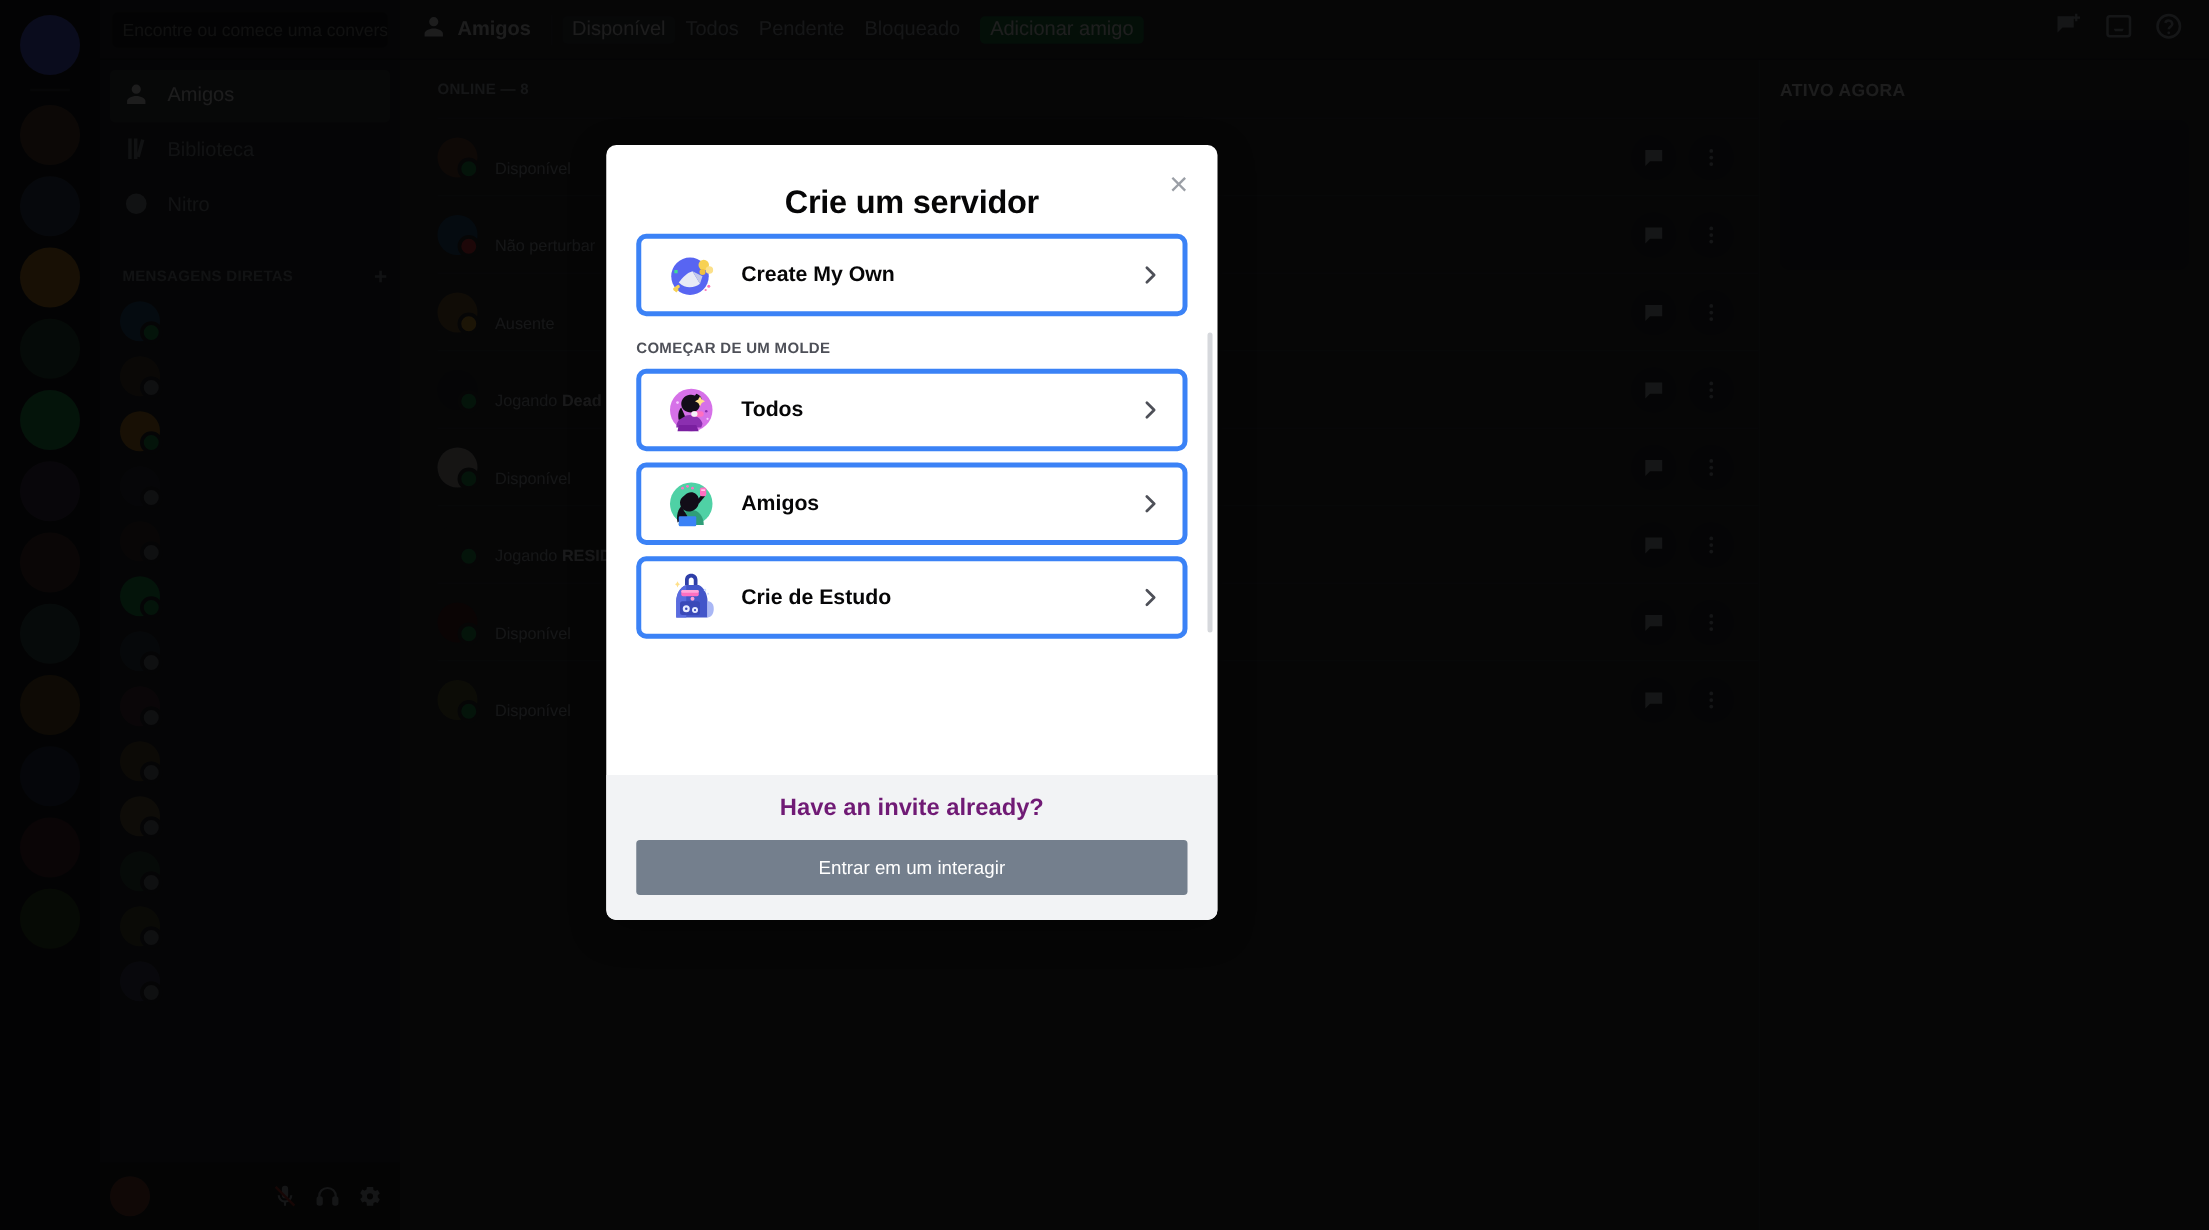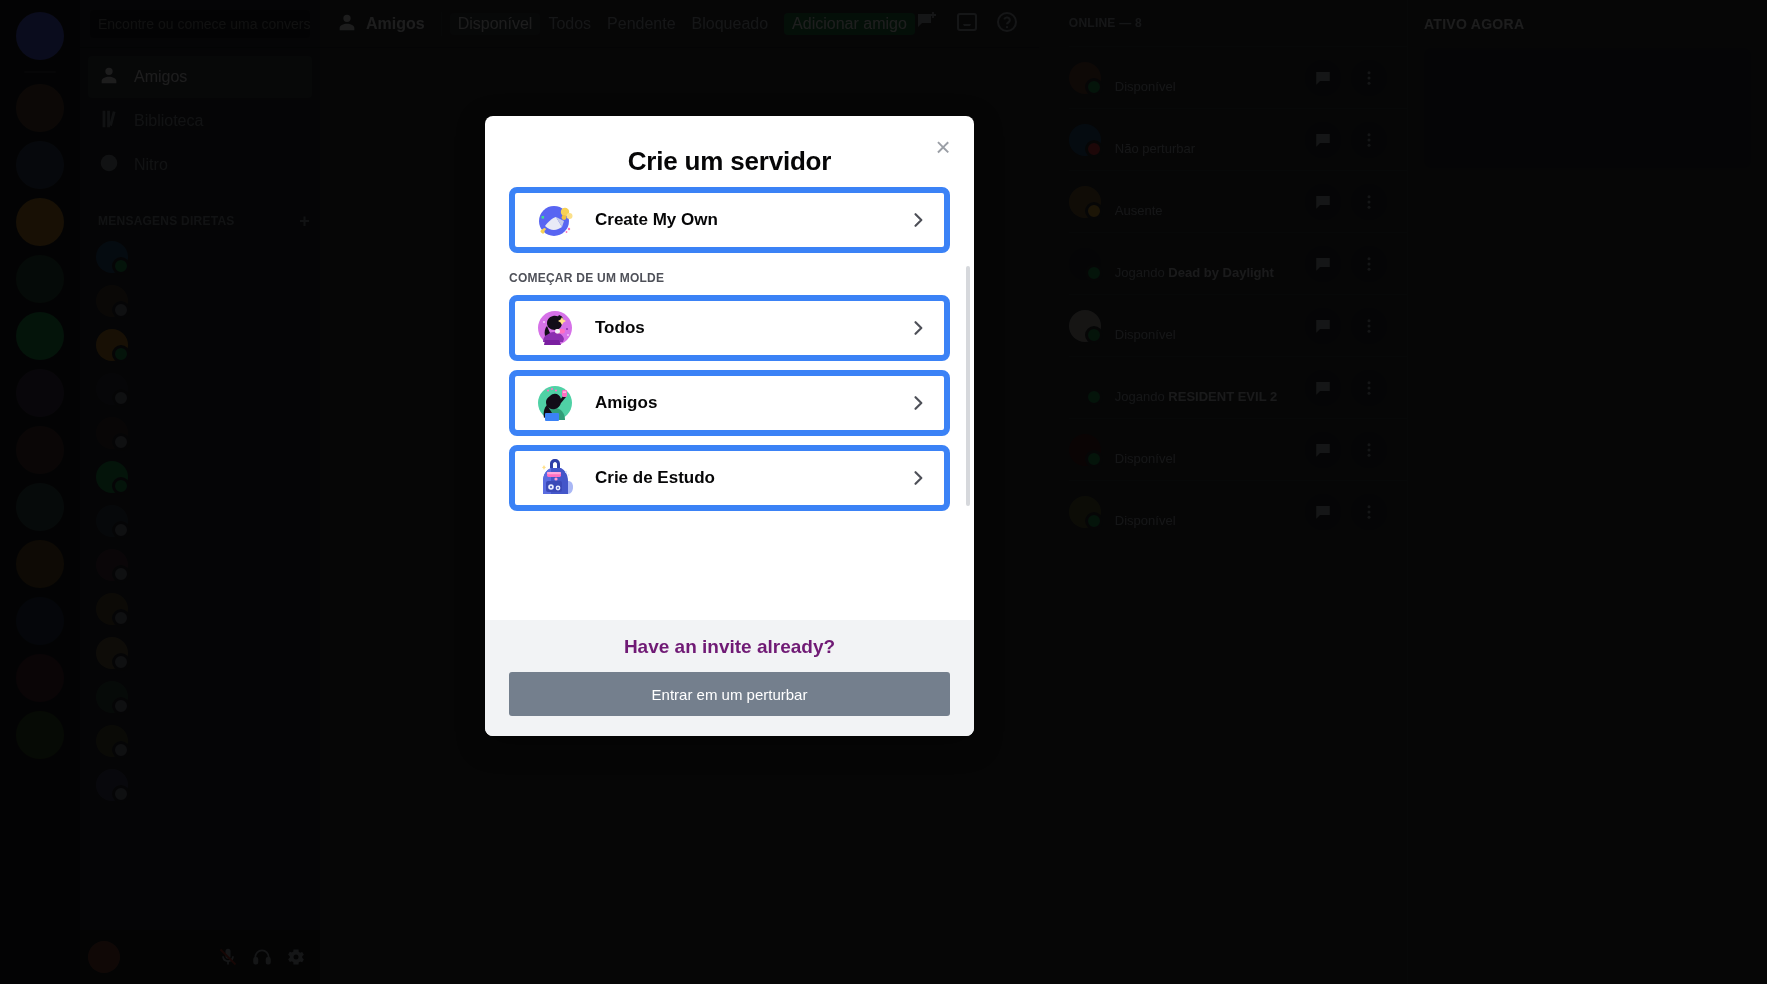--- a/index.html
+++ b/index.html
@@ -78,21 +78,21 @@
   }
   .user-bar .me { width:32px; height:32px; border-radius:50%; background:#8a4a3a; flex-shrink:0; }
   .user-bar .names { flex:1; overflow:hidden; }
   .ub-icons { display:flex; gap:2px; }
   .ub-icons span {
     width:32px; height:32px; display:flex; align-items:center; justify-content:center;
     color:#b5bac1;
   }
 
   
-  .main { flex:1; background:#313338; display:flex; flex-direction:row; min-width:0;justify-content:center; }
+  .main { flex:1; background:#313338; display:flex; flex-direction:column; min-width:0;justify-content:center; }
   .topbar {
     height:48px; display:flex; align-items:center; gap:0;
     padding:0 8px 0 16px; border-bottom:1px solid #26272b; flex-shrink:0;
   }
   .tb-title { display:flex; align-items:center; gap:8px; color:#f2f3f5; font-size:16px; font-weight:bold; margin-right:8px; }
   .tb-sep { width:1px; height:24px; background:#3f4147; margin:0 8px; }
   .tb-tab { padding:2px 8px; border-radius:4px; color:#b5bac1; font-size:16px; }
   .tb-tab.sel { background:#3f4248; color:#f2f3f5; }
   .tb-add {
     padding:2px 8px; border-radius:4px; background:#248046; color:#fff;
@@ -150,21 +150,21 @@
   .m-scroll { padding:30px 24px 0 24px; }
   .m-title {
     text-align:center; font-size:26px; font-weight:bold; color:#060607;
     letter-spacing:-.2px; margin-bottom:10px;
   }
   .m-sub {
     text-align:center; font-size:16px; color:#4e5058; line-height:21px;
     padding:0 10px; margin-bottom:26px;
   }
   .t-card {
-    height:66px; border:6px solid #3b82f6; border-radius:8px;
+    height:66px; border:4px solid #3b82f6; border-radius:8px;
     display:flex; align-items:center; gap:16px; padding:0 16px;
     background:#fff; margin-bottom:9px;
   }
   .t-label { flex:1; font-size:17px; font-weight:bold; color:#060607; }
   .t-chev { color:#4e5058; display:flex; align-items:center; }
   .t-icon { width:48px; height:48px; flex-shrink:0; }
   .sec-head {
     font-size:12px; font-weight:bold; color:#4e5058;
     letter-spacing:.02em; margin:18px 0 10px 0;
   }
@@ -653,15 +653,15 @@
             </svg>
         </span>
       </div>
 
     </div>
     <div class="m-scrollbar"></div>
   </div>
 
   <div class="m-foot">
     <div class="m-foot-title">Have an invite already?</div>
-    <button class="m-join">Entrar em um perturbar</button>
+    <button class="m-join">Entrar em um interagir</button>
   </div>
 </div>
 
 </body></html>

